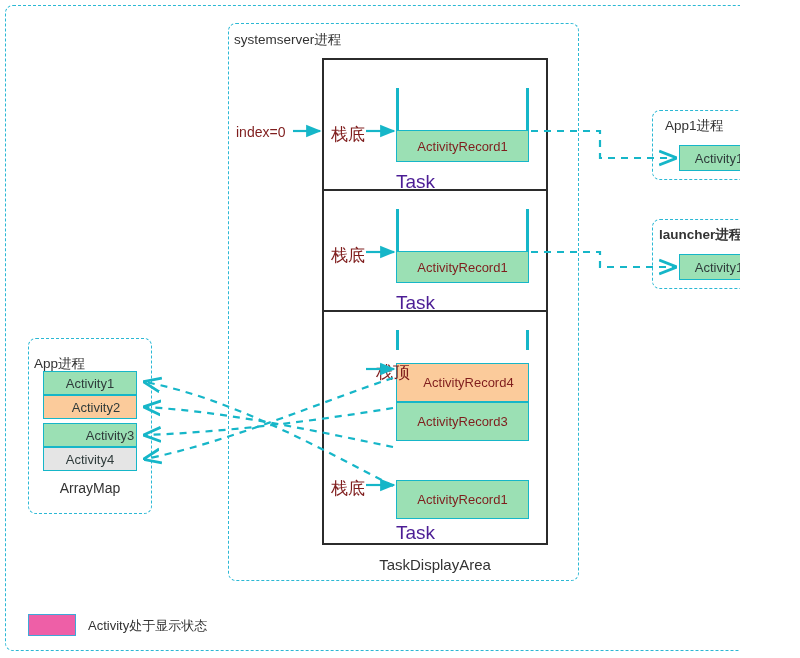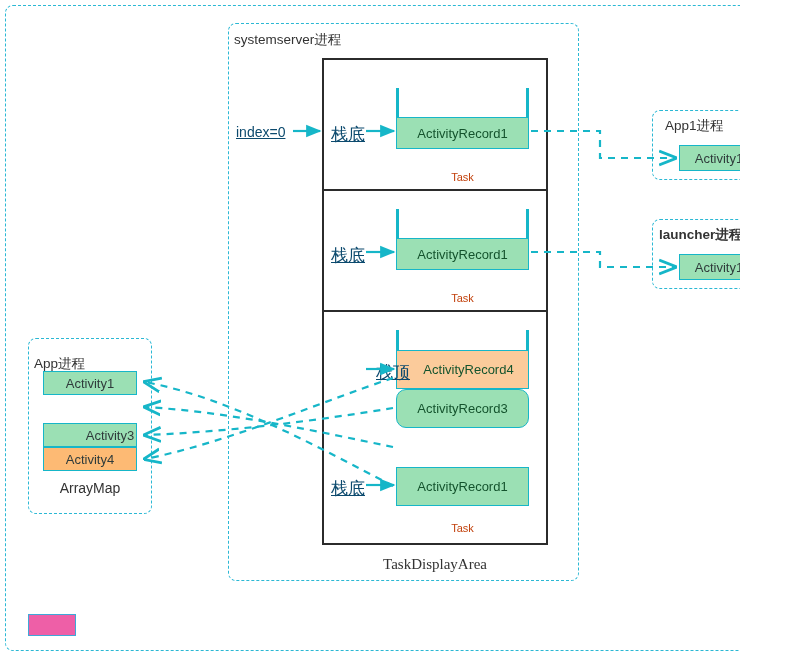--- a/index.html
+++ b/index.html
@@ -64,51 +64,50 @@
   }
   .task-sep {
     position: absolute;
     left: 324px;
     width: 222px;
     height: 0;
     border-top: 2px solid #2b2b2b;
   }
   .task-caption {
     position: absolute;
-    font-size: 11px;
-    color: #c2410c;
-    text-align: center;
+    font-size: 19px;
+    color: #4c1d95;
     white-space: nowrap;
   }
   #tda-caption {
     position: absolute;
     left: 322px;
     top: 556px;
     width: 226px;
     text-align: center;
     font-size: 15px;
     color: #333333;
-    font-family: Liberation Serif, serif;
   }
 
   
   .rec {
     position: absolute;
     box-sizing: border-box;
     border: 1.5px solid #16B6C8;
     display: flex;
     align-items: center;
     justify-content: center;
     font-size: 13px;
-    color: #14532d;
-    white-space: nowrap;
+    color: #7f1d1d;
+    white-space: nowrap;
+    margin-top: 13px;
   }
   .c-green  { background: #9BE0B4; }
   .c-orange { background: #FBCB9B; padding-left: 12px; }
-  .c-pink   { background: #fdba74; }
+  .c-pink   { background: #e5e5e5; }
 
   
   .rail {
     position: absolute;
     width: 3px;
     background: #16B6C8;
   }
 
   
   .am-cell {
@@ -148,23 +147,22 @@
     justify-content: center;
     font-size: 13px;
     color: #2f3b3b;
     white-space: nowrap;
   }
 
   
   .arrow-text {
     position: absolute;
     font-size: 14px;
-    color: #0c4a6e;
-    white-space: nowrap;
-    text-decoration: underline;
+    color: #7f1d1d;
+    white-space: nowrap;
   }
   .arrow-text.cn { font-size: 17px; }
 
   
   #legend-swatch {
     position: absolute;
     left: 28px; top: 614px;
     width: 48px; height: 22px;
     background: #EE5FA7;
     border: 1.5px solid #3FA8D8;
@@ -202,42 +200,44 @@
 
   <div class="rail" style="left:396px; top:209px; height:61px;"></div>
   <div class="rail" style="left:526px; top:209px; height:61px;"></div>
   <div class="rec c-green" style="left:396px; top:238px; width:133px; height:32px;">ActivityRecord1</div>
   <div class="task-caption" style="left:396px; top:292px; width:133px;">Task</div>
   <div class="arrow-text cn" style="left:331px; top:244px;">栈底</div>
 
   <div class="rail" style="left:396px; top:330px; height:20px;"></div>
   <div class="rail" style="left:526px; top:330px; height:20px;"></div>
   <div class="rec c-orange" style="left:396px; top:350px; width:133px; height:39px;">ActivityRecord4</div>
-  <div class="rec c-green" style="left:396px; top:389px; width:133px; height:39px;border-radius:10px;">ActivityRecord3</div>
+  <div class="rec c-green" style="left:396px; top:389px; width:133px; height:39px;">ActivityRecord3</div>
   <div class="rec c-green" style="left:396px; top:467px; width:133px; height:39px;">ActivityRecord1</div>
   <div class="task-caption" style="left:396px; top:522px; width:133px;">Task</div>
   <div class="arrow-text cn" style="left:331px; top:361px;margin-left:45px;">栈顶</div>
   <div class="arrow-text cn" style="left:331px; top:477px;">栈底</div>
 
   <div class="proc-box" id="app-left-box" style="left:28px; top:338px; width:124px; height:176px;"></div>
   <div class="proc-label" style="left:34px; top:357px;">App进程</div>
   <div class="am-cell c-green" style="top:371px;">Activity1</div>
+  <div class="am-cell c-orange" style="top:395px;">Activity2</div>
   <div class="am-cell c-green" style="top:423px;padding-left:40px;">Activity3</div>
   <div class="am-cell c-pink" style="top:447px;">Activity4</div>
   <div id="arraymap-caption">ArrayMap</div>
 
   <div class="proc-box" id="app1-box" style="left:652px; top:110px; width:128px; height:70px;"></div>
   <div class="proc-label" style="left:665px; top:119px;text-align:right;">App1进程</div>
   <div class="right-act" style="left:679px; top:145px;">Activity1</div>
 
   <div class="proc-box" id="launcher-box" style="left:652px; top:219px; width:128px; height:70px;"></div>
   <div class="proc-label" style="left:659px; top:228px;font-weight:bold;">launcher进程</div>
   <div class="right-act" style="left:679px; top:254px;">Activity1</div>
 
   <div id="legend-swatch"></div>
+  <div id="legend-text">Activity处于显示状态</div>
 
   <svg class="layer" viewBox="0 0 800 658">
     <defs>
       <marker id="solidArrow" viewBox="0 0 10 10" refX="9" refY="5" markerWidth="7" markerHeight="7" orient="auto-start-reverse">
         <path d="M 0 1 L 10 5 L 0 9 z" fill="#16B6C8"></path>
       </marker>
       <marker id="openArrow" viewBox="0 0 10 10" refX="9" refY="5" markerWidth="8" markerHeight="8" orient="auto-start-reverse">
         <path d="M 0 1 L 10 5 L 0 9" fill="none" stroke="#16B6C8" stroke-width="1.6"></path>
       </marker>
     </defs>

